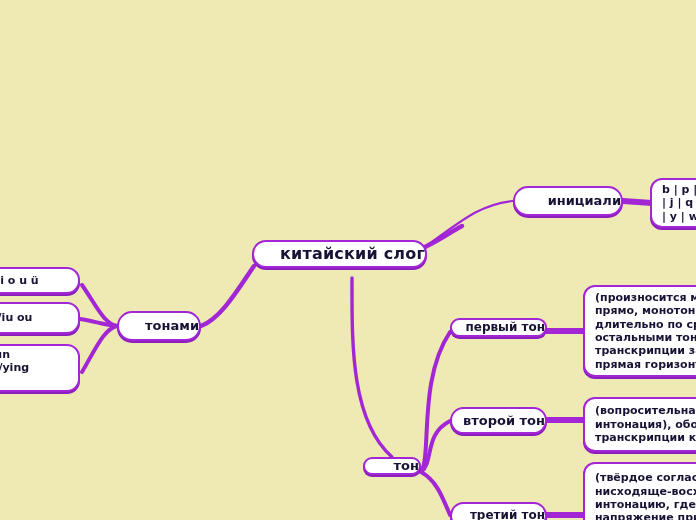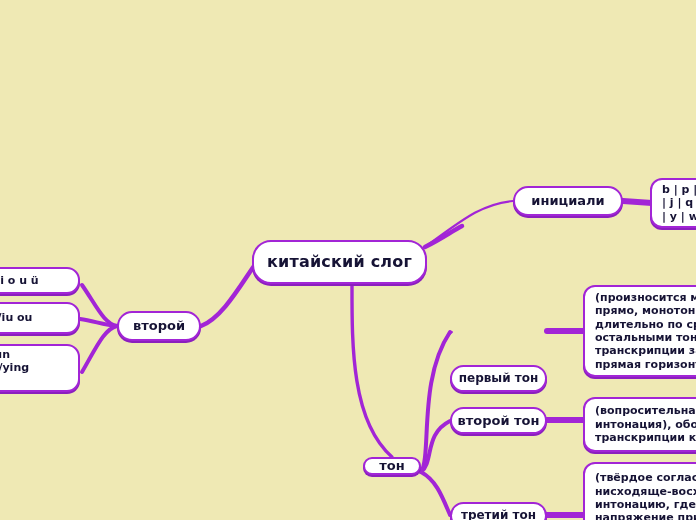--- a/index.html
+++ b/index.html
@@ -31,40 +31,40 @@
   .node {
     position: absolute;
     box-sizing: border-box;
     background: #ffffff;
     border: 2px solid #a225d6;
     border-radius: 14px;
     color: #161335;
     font-weight: bold;
     display: flex;
     align-items: center;
-    justify-content: center;
+    justify-content: flex-end;
     text-align: center;
     box-shadow: 0 2px 0 0 #8b1fbe;
     z-index: 5;
   }
   .node.left-text {
     justify-content: flex-start;
     text-align: left;
   }
   .node .label {
     display: block;
     white-space: pre;
     line-height: 1.22;
   }
   
   #node-center {
     left: 252px;
     top: 240px;
     width: 175px;
-    height: 44px;
+    height: 28px;
     border-radius: 19px;
     font-size: 16px;
     letter-spacing: 0.2px;
   }
   
   #node-initials {
     left: 513px;
     top: 186px;
     width: 110px;
     height: 30px;
@@ -84,24 +84,23 @@
     top: 457px;
     width: 58px;
     height: 18px;
     border-radius: 15px;
     font-size: 13px;
   }
   #node-tone1 {
     left: 450px;
     top: 318px;
     width: 97px;
-    height: 27px;
+    height: 19px;
     border-radius: 14px;
     font-size: 12px;
-    margin-top: 47px;
   }
   #node-tone2 {
     left: 450px;
     top: 407px;
     width: 97px;
     height: 27px;
     border-radius: 14px;
     font-size: 13px;
   }
   #node-tone3 {
@@ -219,21 +218,21 @@
     <span class="label">инициали</span>
   </div>
 
   <div class="node left-text" id="node-initials-list">
     <span class="label">b | p |
 | j | q
 | y | w</span>
   </div>
 
   <div class="node" id="node-finals">
-    <span class="label">второй</span>
+    <span class="label">тонами</span>
   </div>
 
   <div class="node left-text" id="node-finals-simple">
     <span class="label">ые: a e i o u ü</span>
   </div>
 
   <div class="node left-text" id="node-finals-compound">
     <span class="label">o ie iou/iu ou</span>
   </div>
 

